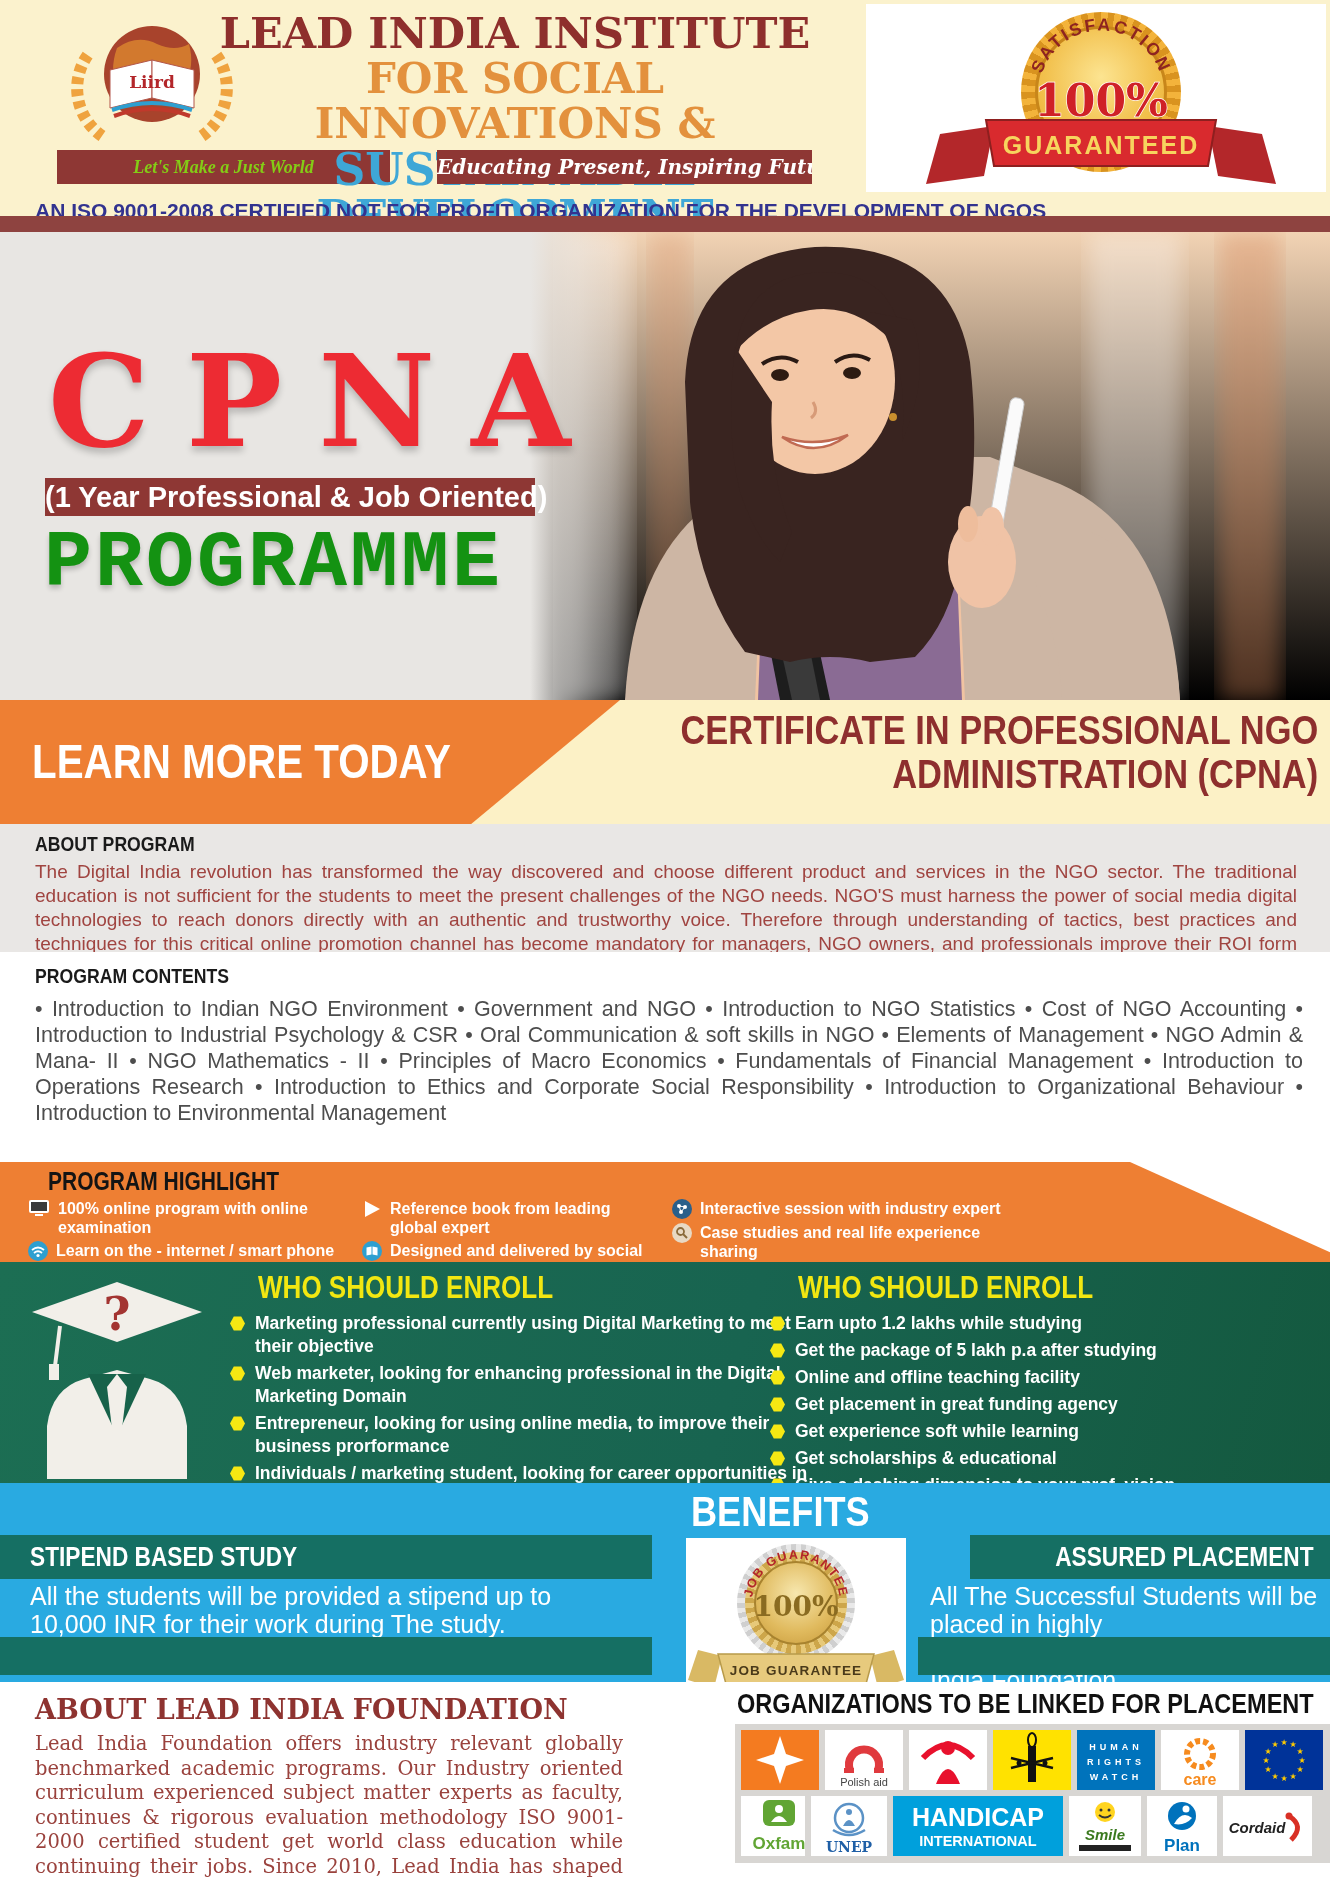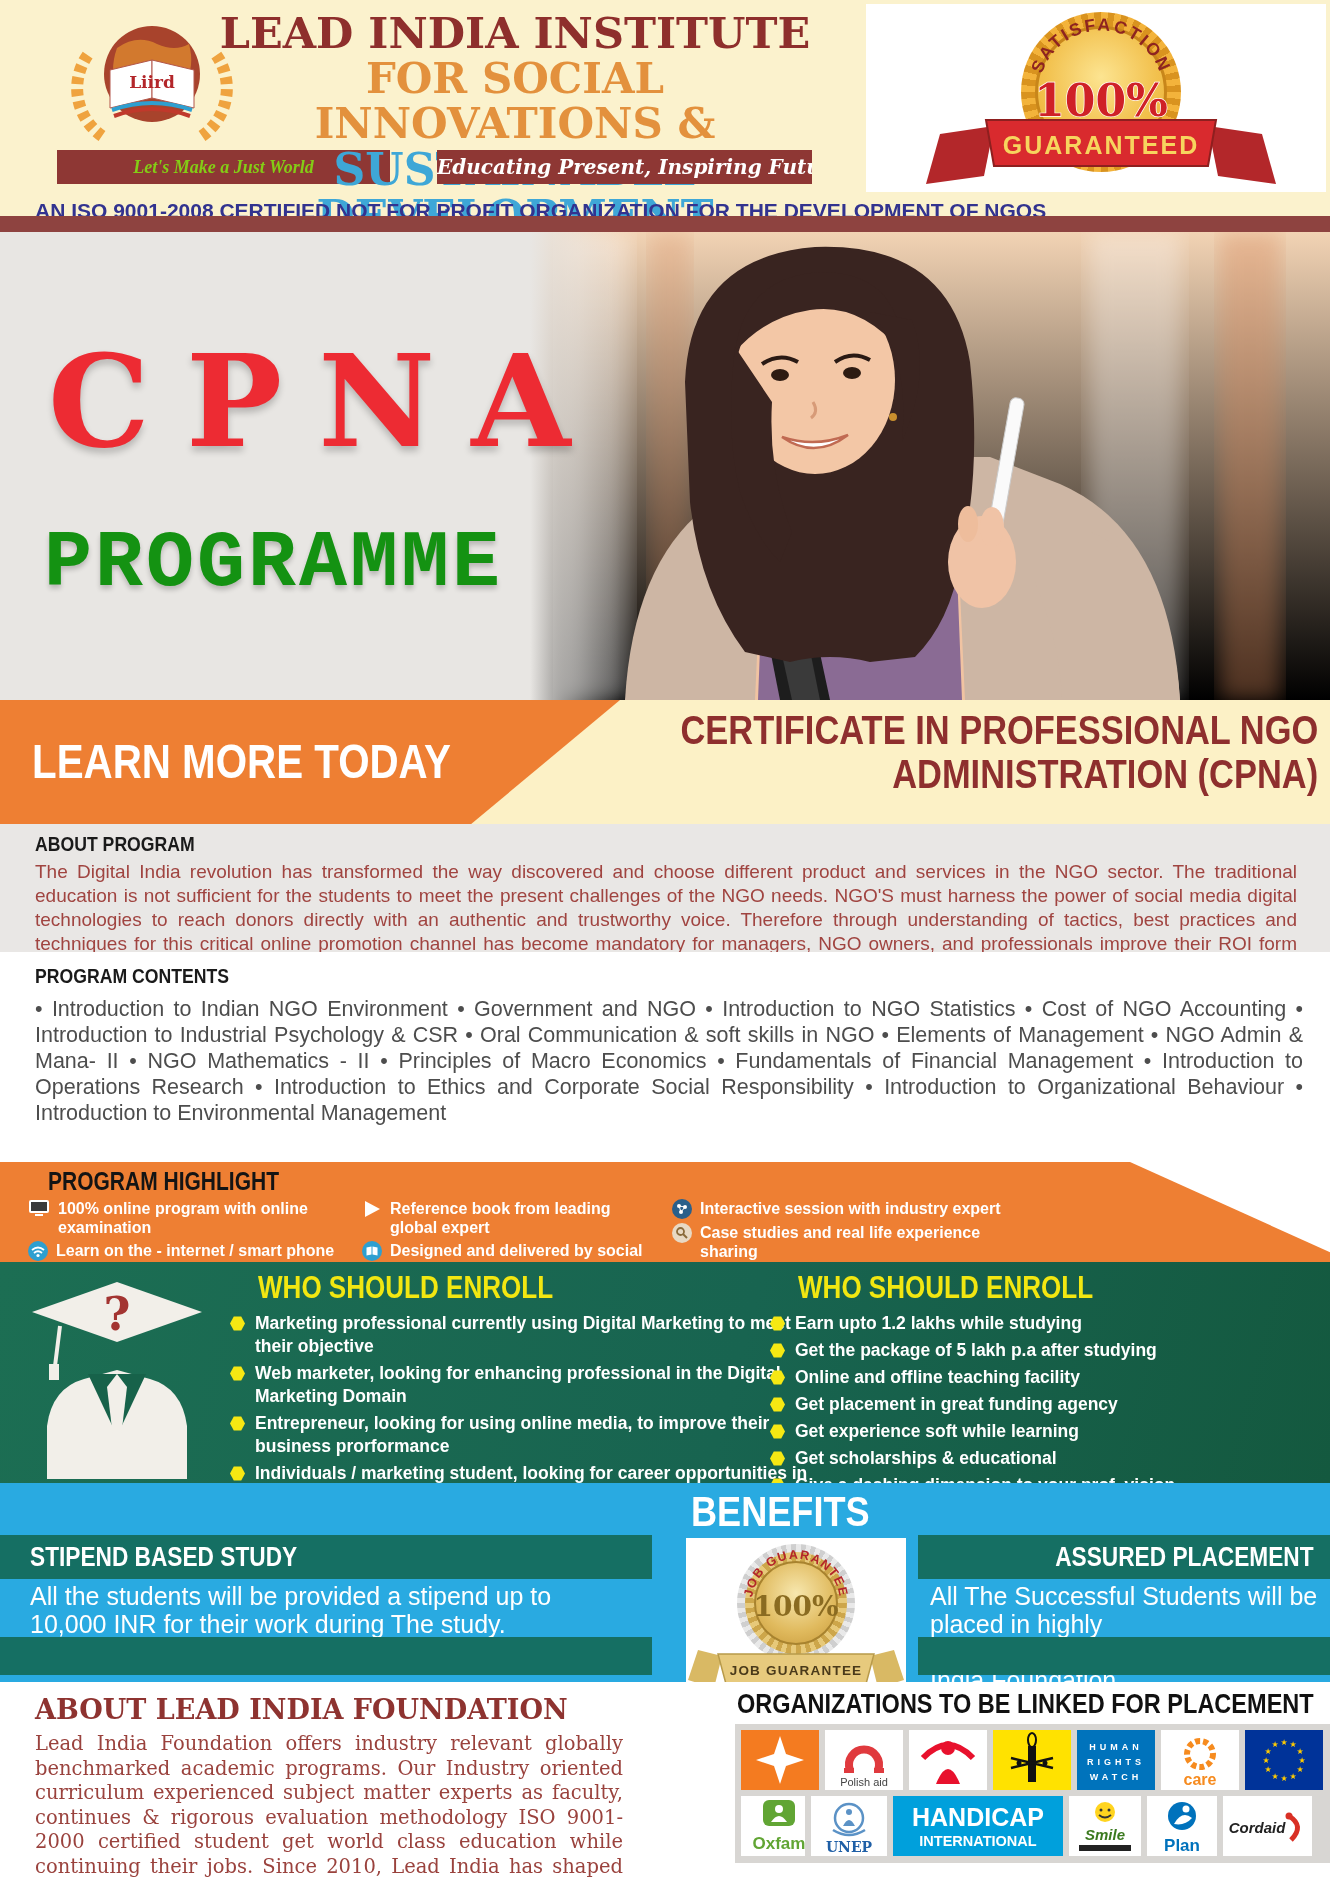--- a/index.html
+++ b/index.html
@@ -85,21 +85,21 @@
   .enroll-left{position:absolute;left:230px;top:8px;width:585px;}
   .enroll-right{position:absolute;left:770px;top:8px;width:560px;}
   .grad{position:absolute;left:22px;top:12px;}
 
   
   .benefits{position:absolute;left:0;top:1483px;width:1330px;height:199px;background:#29aae1;}
   .benefits-title{position:absolute;left:560px;top:4px;width:440px;text-align:center;
         font-size:43px;font-weight:bold;color:#fff;}
   .teal-bar{position:absolute;background:#156f63;height:44px;top:52px;}
   .teal-bar.bl{left:0;width:652px;}
-  .teal-bar.br{right:0;width:412px;}
+  .teal-bar.br{right:0;width:360px;}
   .teal-bar-b{position:absolute;background:#156f63;height:38px;top:154px;}
   .teal-bar-b.bl{left:0;width:652px;}
   .teal-bar-b.br{right:0;width:412px;}
   .bar-title{color:#fff;font-weight:bold;font-size:27px;line-height:44px;white-space:nowrap;}
   .ben-body{position:absolute;top:99px;color:#fff;font-size:25px;line-height:28px;}
   .ben-body.l{left:30px;width:610px;}
   .ben-body.r{left:930px;width:395px;}
   .job-panel{position:absolute;left:686px;top:55px;width:220px;height:172px;background:#fff;}
   .job-seal{position:absolute;left:51px;top:6px;width:118px;height:118px;border-radius:50%;
         background:repeating-conic-gradient(#e9e9e9 0 5deg,#cfcfcf 5deg 10deg);}
@@ -227,20 +227,21 @@
       <ellipse cx="452" cy="330" rx="34" ry="46" fill="#f0c3a6"></ellipse>
       <ellipse cx="462" cy="295" rx="12" ry="20" fill="#f0c3a6"></ellipse>
       <ellipse cx="438" cy="292" rx="10" ry="18" fill="#eebd9c"></ellipse>
 
       <path d="M650,468 Q640,330 560,300 L505,350 Q530,410 532,468 Z" fill="#cdb6a4"></path>
 
       <rect x="0" y="0" width="90" height="468" fill="url(#fadeL)"></rect>
     </svg>
 
     <div class="cpna">CPNA</div>
+    <div class="cpna-sub">(1 Year Professional &amp; Job Oriented)</div>
     <div class="programme">PROGRAMME</div>
   </div>
 
   <div class="cta-band">
     <div class="cta-orange"></div>
     <div class="cta-text"><span class="condL">LEARN MORE TODAY</span></div>
     <div class="cert-title">
       <span class="condR">CERTIFICATE IN PROFESSIONAL NGO</span><br>
       <span class="condR">ADMINISTRATION (CPNA)</span>
     </div>

